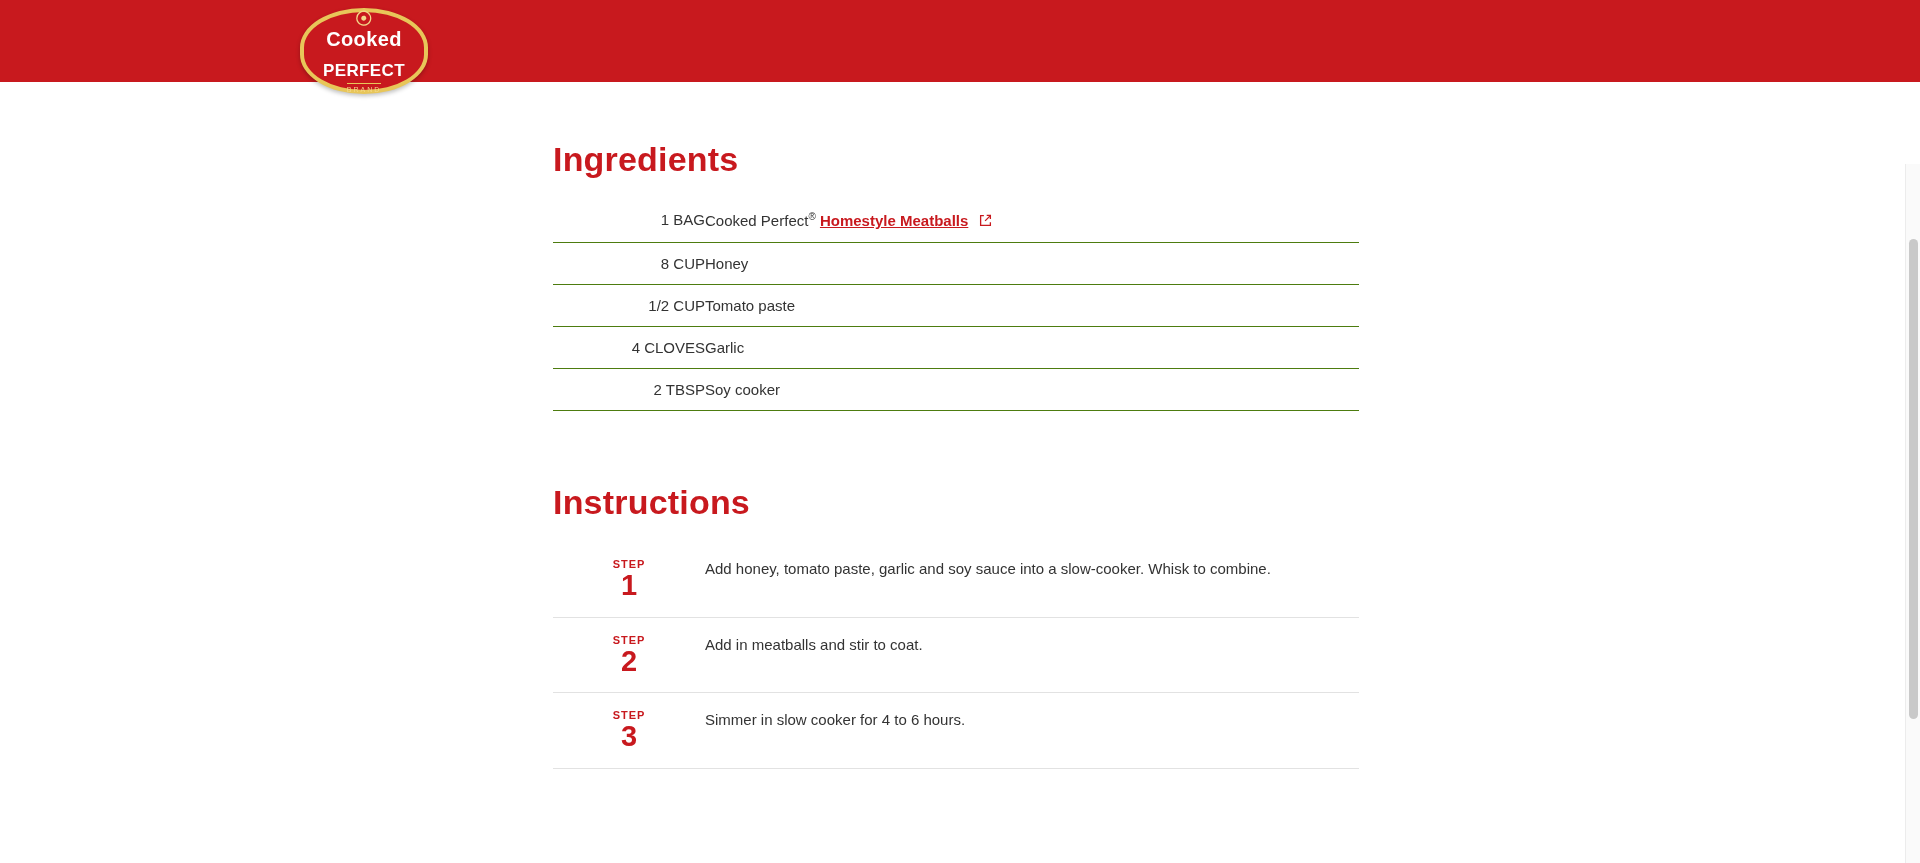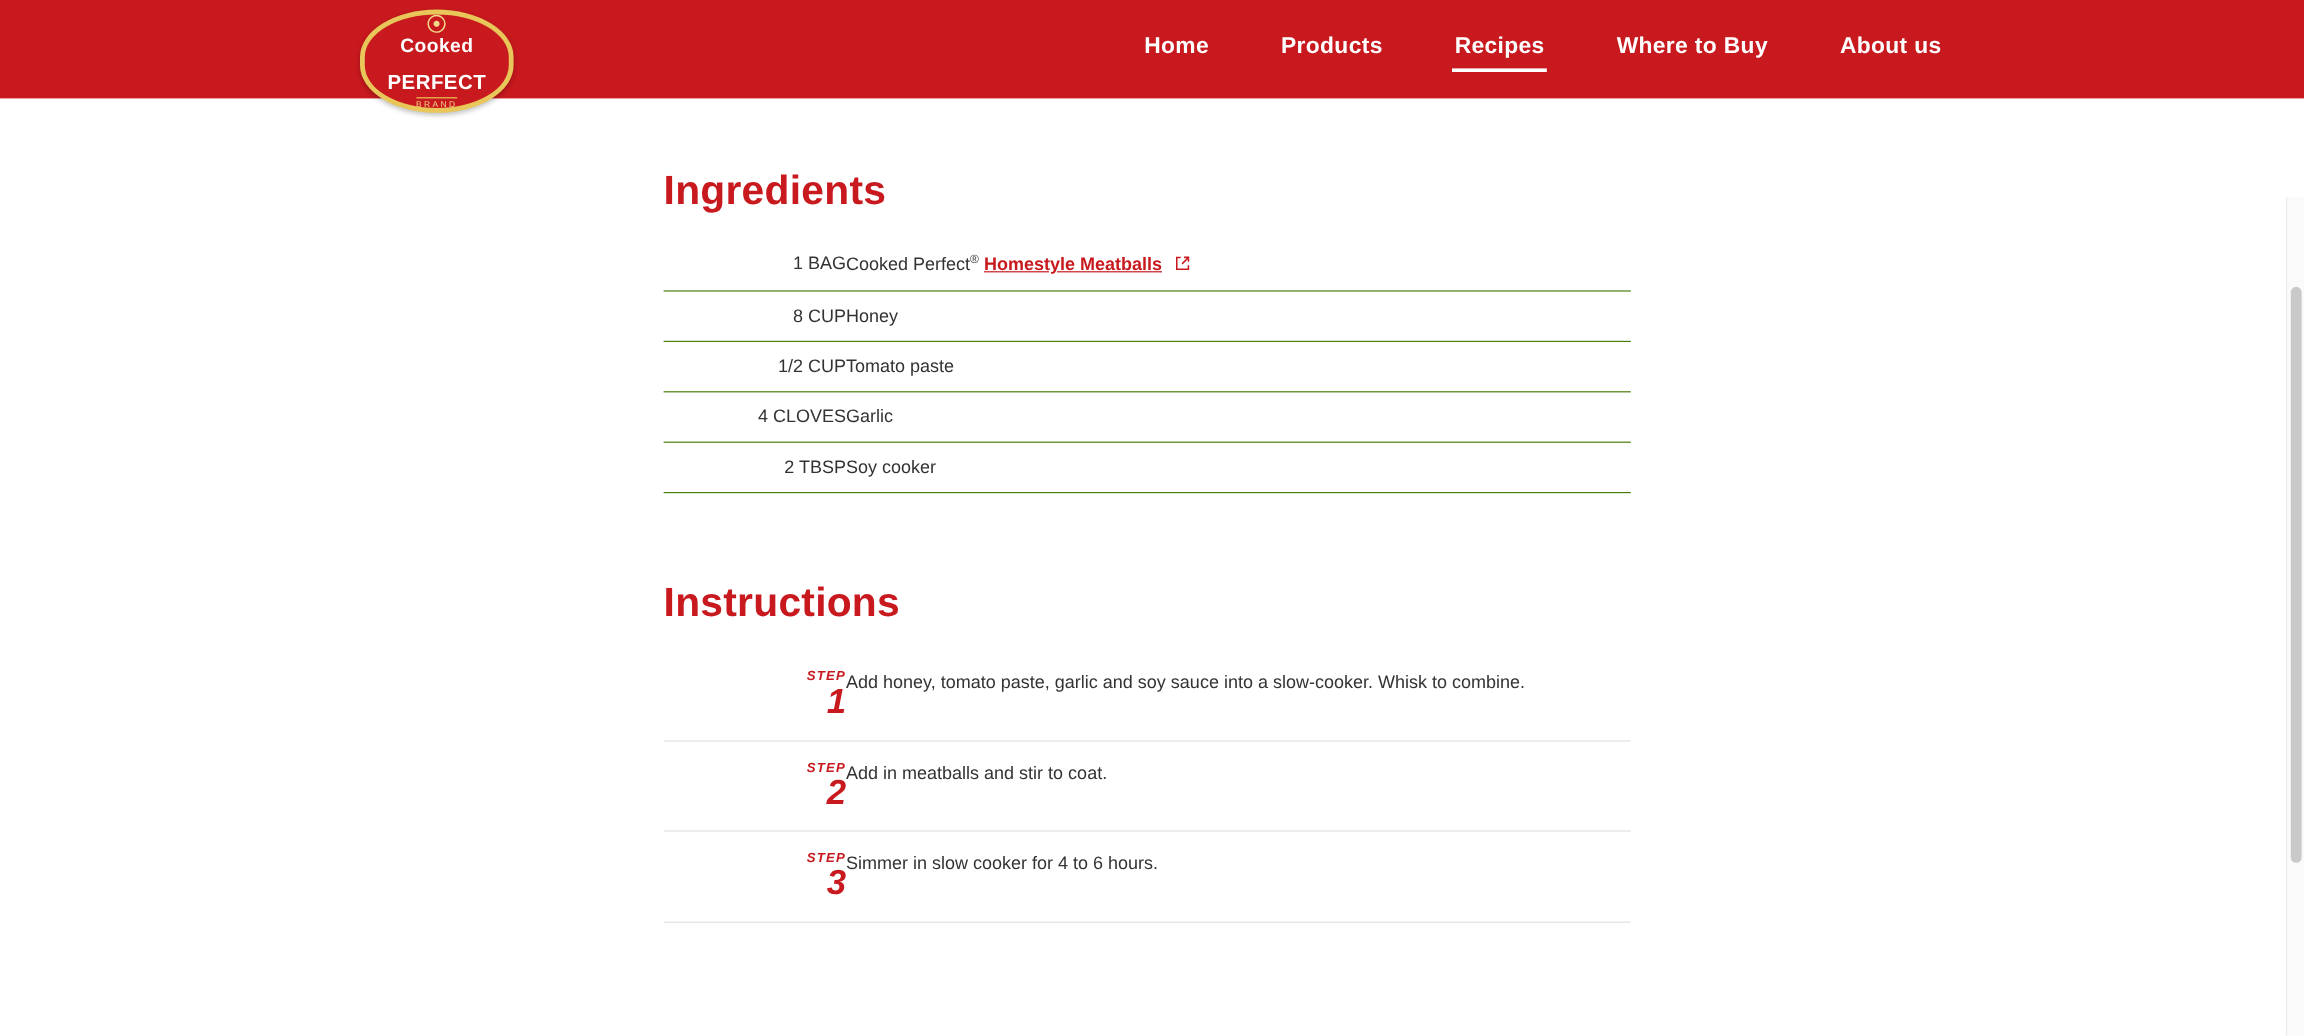--- a/index.html
+++ b/index.html
@@ -42,21 +42,21 @@
     text-align: center;
     line-height: 1;
   }
   .logo-swirl {
     font-size: 18px;
     color: #f3d98a;
     margin-bottom: 1px;
     letter-spacing: .5px;
   }
   .logo-line1 {
-    font-size: 16px;
+    font-size: 20px;
     font-weight: 700;
     letter-spacing: .4px;
   }
   .logo-line2 {
     font-size: 17px;
     font-weight: 700;
     letter-spacing: .4px;
     margin-top: 13px;
   }
   .logo-brand {
@@ -157,24 +157,23 @@
     border-collapse: collapse;
     margin-top: 18px;
   }
   table.step-table td {
     border-bottom: 1px solid #e2e2e2;
     padding: 16px 0;
     vertical-align: top;
   }
   td.step-num {
     width: 152px;
-    text-align: right;
+    text-align: center;
     padding-right: 28px;
     white-space: nowrap;
-    font-style: italic;
   }
   .step-label {
     display: block;
     color: #c8191e;
     font-size: 11px;
     font-weight: 700;
     letter-spacing: 1px;
     line-height: 1.1;
   }
   .step-digit {
@@ -219,27 +218,20 @@
 
   <div class="logo-wrap">
     <div class="logo-badge">
       <div class="logo-swirl">⦿</div>
       <div class="logo-line1">Cooked</div>
       <div class="logo-line2">PERFECT</div>
       <div class="logo-brand">BRAND</div>
     </div>
   </div>
 
-  <nav class="main-nav">
-    <a class="nav-item">Home</a>
-    <a class="nav-item">Products</a>
-    <a class="nav-item active">Recipes</a>
-    <a class="nav-item">Where to Buy</a>
-    <a class="nav-item">About us</a>
-  </nav>
 
 </header>
 
 <div class="page">
   <div class="content">
 
     <h2 class="section-title">Ingredients</h2>
 
     <table class="ing-table">
       <tbody>

